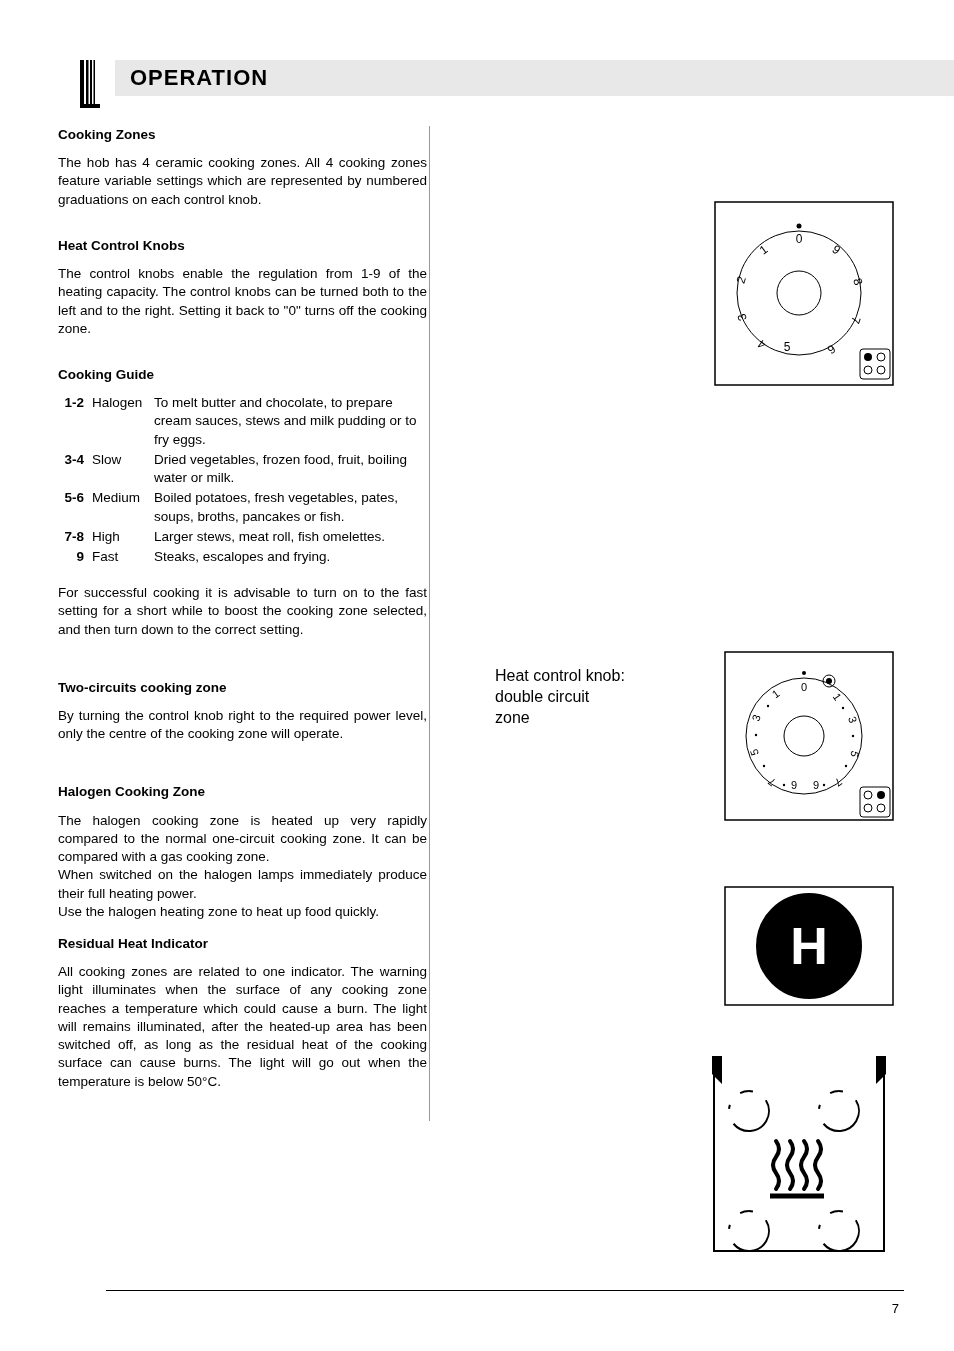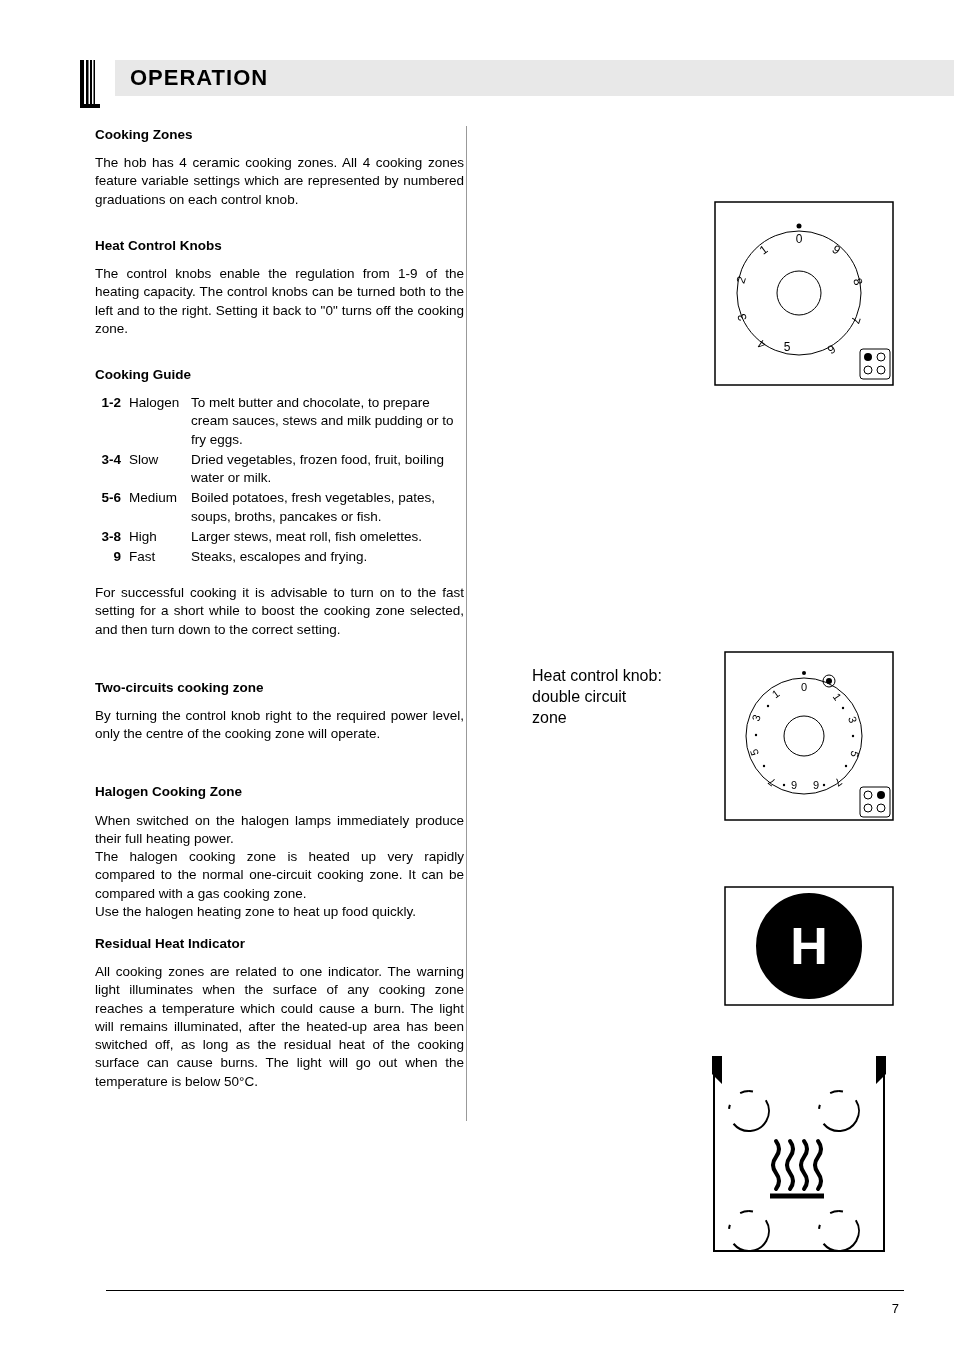--- a/index.html
+++ b/index.html
@@ -33,21 +33,20 @@
   .header-icon svg { display: block; }
   .title {
     font-size: 22px;
     font-weight: bold;
     letter-spacing: 1px;
   }
   .content {
     display: flex;
     margin-top: 30px;
     gap: 30px;
-    margin-left: 37px;
   }
   .left-col {
     width: 380px;
     font-size: 13.5px;
     line-height: 1.35;
     text-align: justify;
     padding-left: 8px;
     padding-right: 2px;
     border-right: 1px solid #999;
   }
@@ -115,40 +114,40 @@
         <div class="guide-num">3-4</div>
         <div class="guide-label">Slow</div>
         <div class="guide-desc">Dried vegetables, frozen food, fruit, boiling water or milk.</div>
       </div>
       <div class="guide-row">
         <div class="guide-num">5-6</div>
         <div class="guide-label">Medium</div>
         <div class="guide-desc">Boiled potatoes, fresh vegetables, pates, soups, broths, pancakes or fish.</div>
       </div>
       <div class="guide-row">
-        <div class="guide-num">3-8</div>
+        <div class="guide-num">7-8</div>
         <div class="guide-label">High</div>
         <div class="guide-desc">Larger stews, meat roll, fish omelettes.</div>
       </div>
       <div class="guide-row">
         <div class="guide-num">9</div>
         <div class="guide-label">Fast</div>
         <div class="guide-desc">Steaks, escalopes and frying.</div>
       </div>
     </div>
     <div class="para">For successful cooking it is advisable to turn on to the fast setting for a short while to boost the  cooking zone selected, and then turn down to the correct setting.</div>
 
     <div style="height:12px"></div>
     <div class="section-h">Two-circuits cooking zone</div>
     <div class="para">By turning the control knob right to the required power level, only the centre of the cooking zone will operate.</div>
 
     <div style="height:12px"></div>
     <div class="section-h">Halogen Cooking Zone</div>
+    <div>The halogen cooking zone is heated up very rapidly compared to the normal one-circuit cooking zone. It can be compared with a gas cooking zone.</div>
     <div>When switched on the halogen lamps immediately produce their full heating power.</div>
-    <div>The halogen cooking zone is heated up very rapidly compared to the normal one-circuit cooking zone. It can be compared with a gas cooking zone.</div>
     <div style="margin-bottom:14px;">Use the halogen heating zone to heat up food quickly.</div>
 
     <div class="section-h">Residual Heat Indicator</div>
     <div style="margin-bottom:30px;">All cooking zones are related to one indicator. The warning light illuminates when the surface of any cooking zone reaches a temperature which could cause a burn. The light will remains illuminated, after the heated-up area has been switched off, as long as the residual heat of the cooking surface can cause burns. The light will go out when the temperature is below 50°C.</div>
   </div>
 
   <div class="right-col">
 
     <div class="fig" style="top:75px; right:10px;">
       <svg width="180" height="185" viewBox="0 0 180 185">

